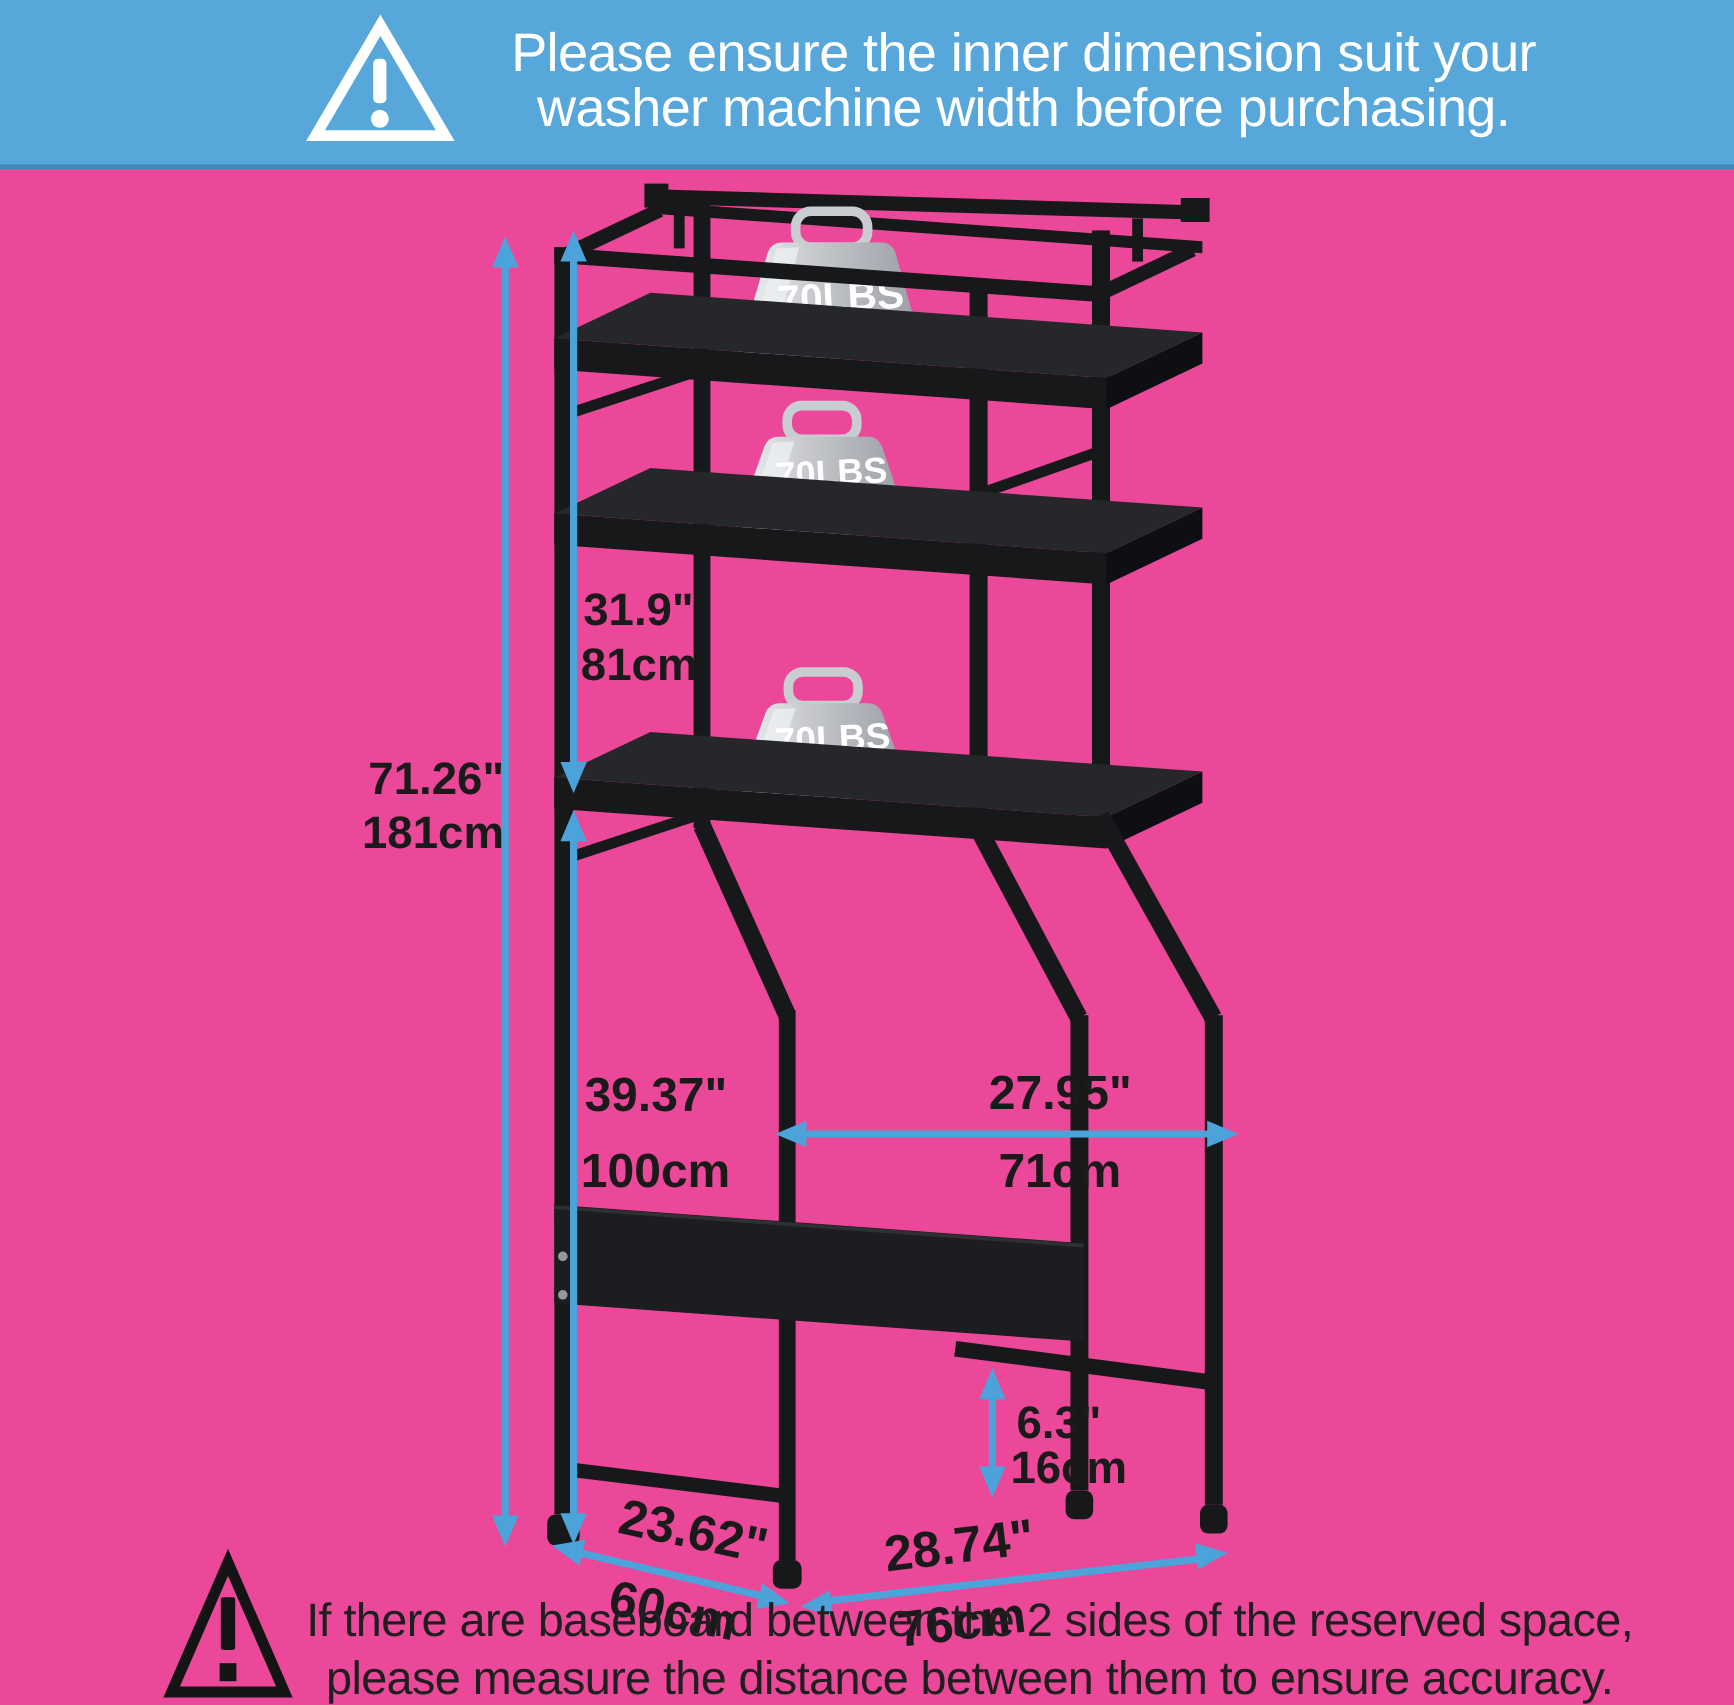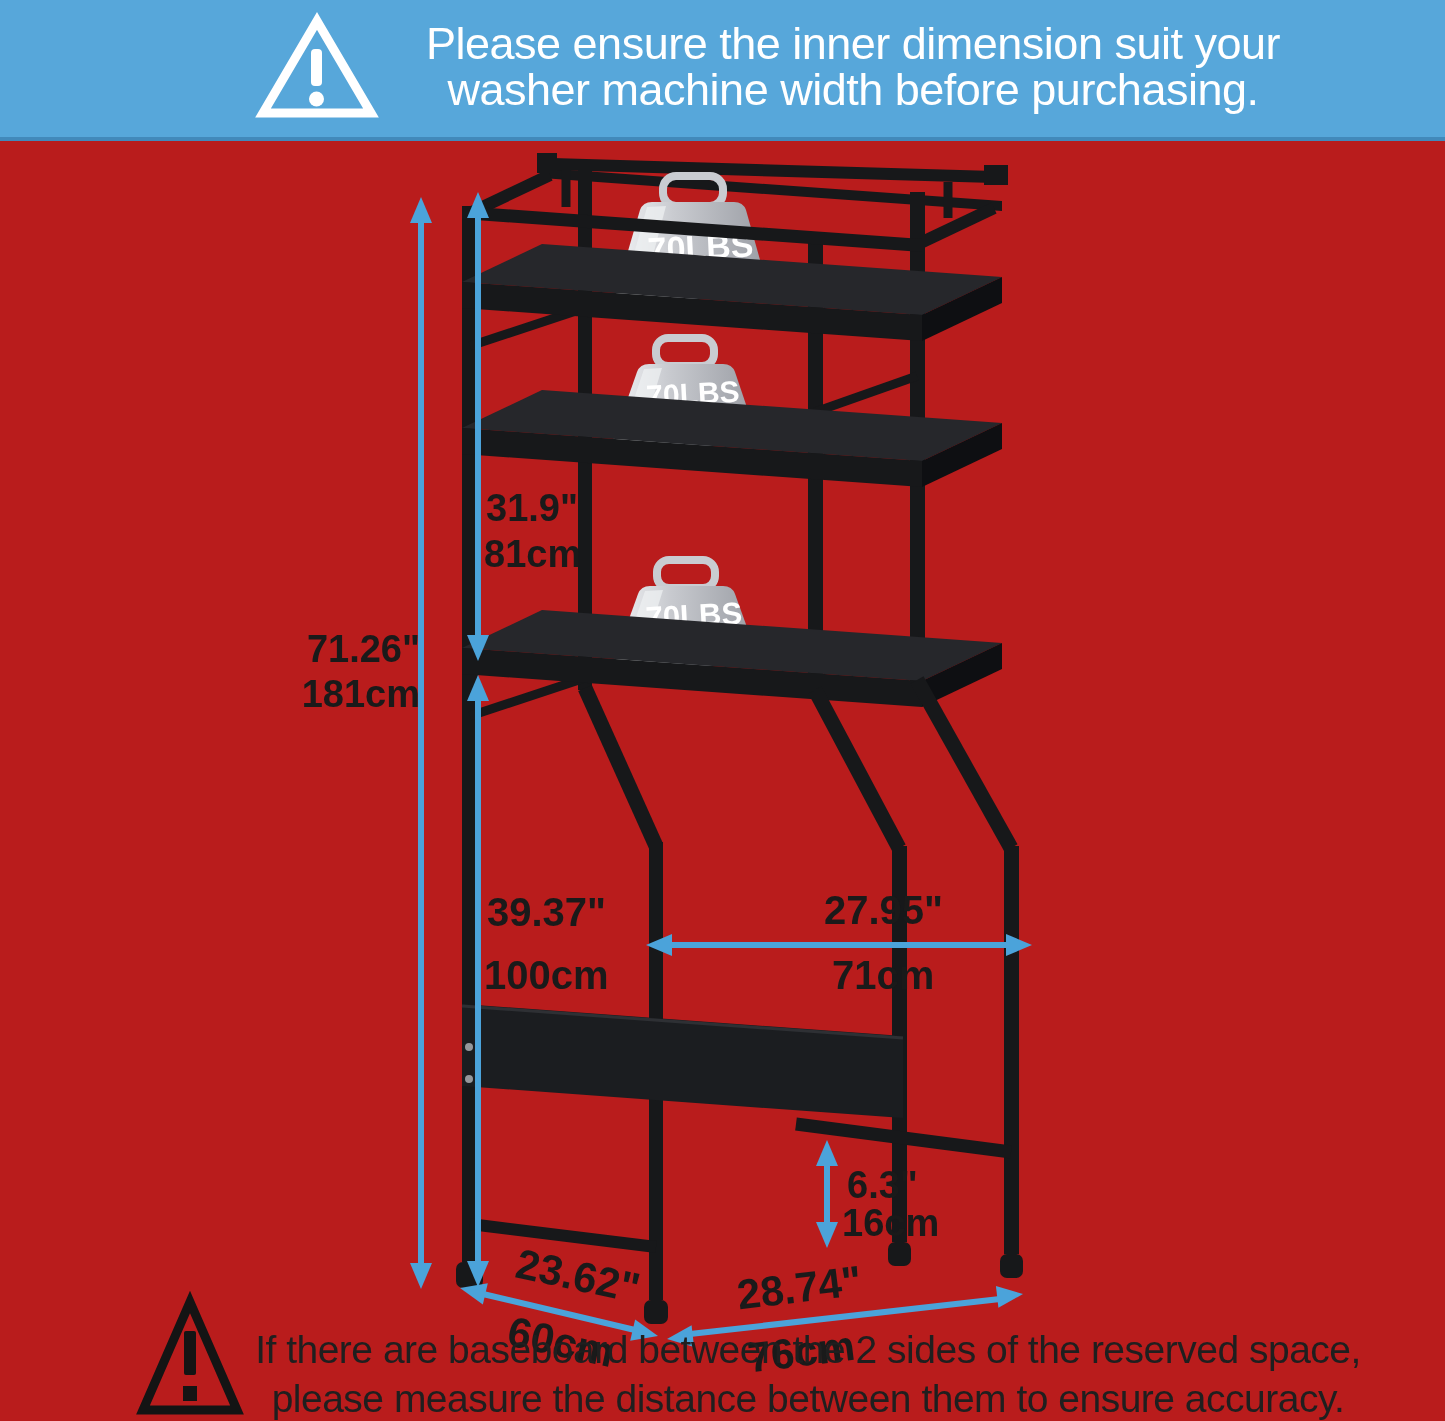--- a/index.html
+++ b/index.html
@@ -1,21 +1,21 @@
 <!DOCTYPE html>
 <html style="--banner_bg: #57a7da; --banner_edge: #4289ba; --accent: #4ba3da; --frame: #17181a; --panel: #1b1d20; --label: #1a1a1a; --white: #ffffff;"><head>
 <meta charset="utf-8">
 <style>
   :root{
     --banner_bg:#57a7da; --banner_edge:#4289ba; --accent:#4ba3da;
     --frame:#17181a; --frame_light:#26272b; --frame_dark:#0e0f12;
     --panel:#1b1d20; --label:#1a1a1a; --white:#ffffff;
   }
   html,body{margin:0;padding:0;background:#ffffff;}
-  .page{width:1445px;height:1421px;position:relative;background:#b91c1c;
+  .page{width:1445px;height:1421px;position:relative;background:#ec4899;
         font-family:"Liberation Sans", sans-serif;text-align:center;}
   svg text{font-family:"Liberation Sans", sans-serif;}
   .banner-bg{fill:var(--banner_bg);}
   .banner-edge{fill:var(--banner_edge);}
   .banner-text{fill:var(--white);font-size:45px;letter-spacing:-0.5px;}
   .frame{fill:var(--frame);}
   .frame-stroke{stroke:var(--frame);fill:none;}
   .surface{fill:var(--frame_light);}
   .cap{fill:var(--frame_dark);}
   .panel{fill:var(--panel);}

